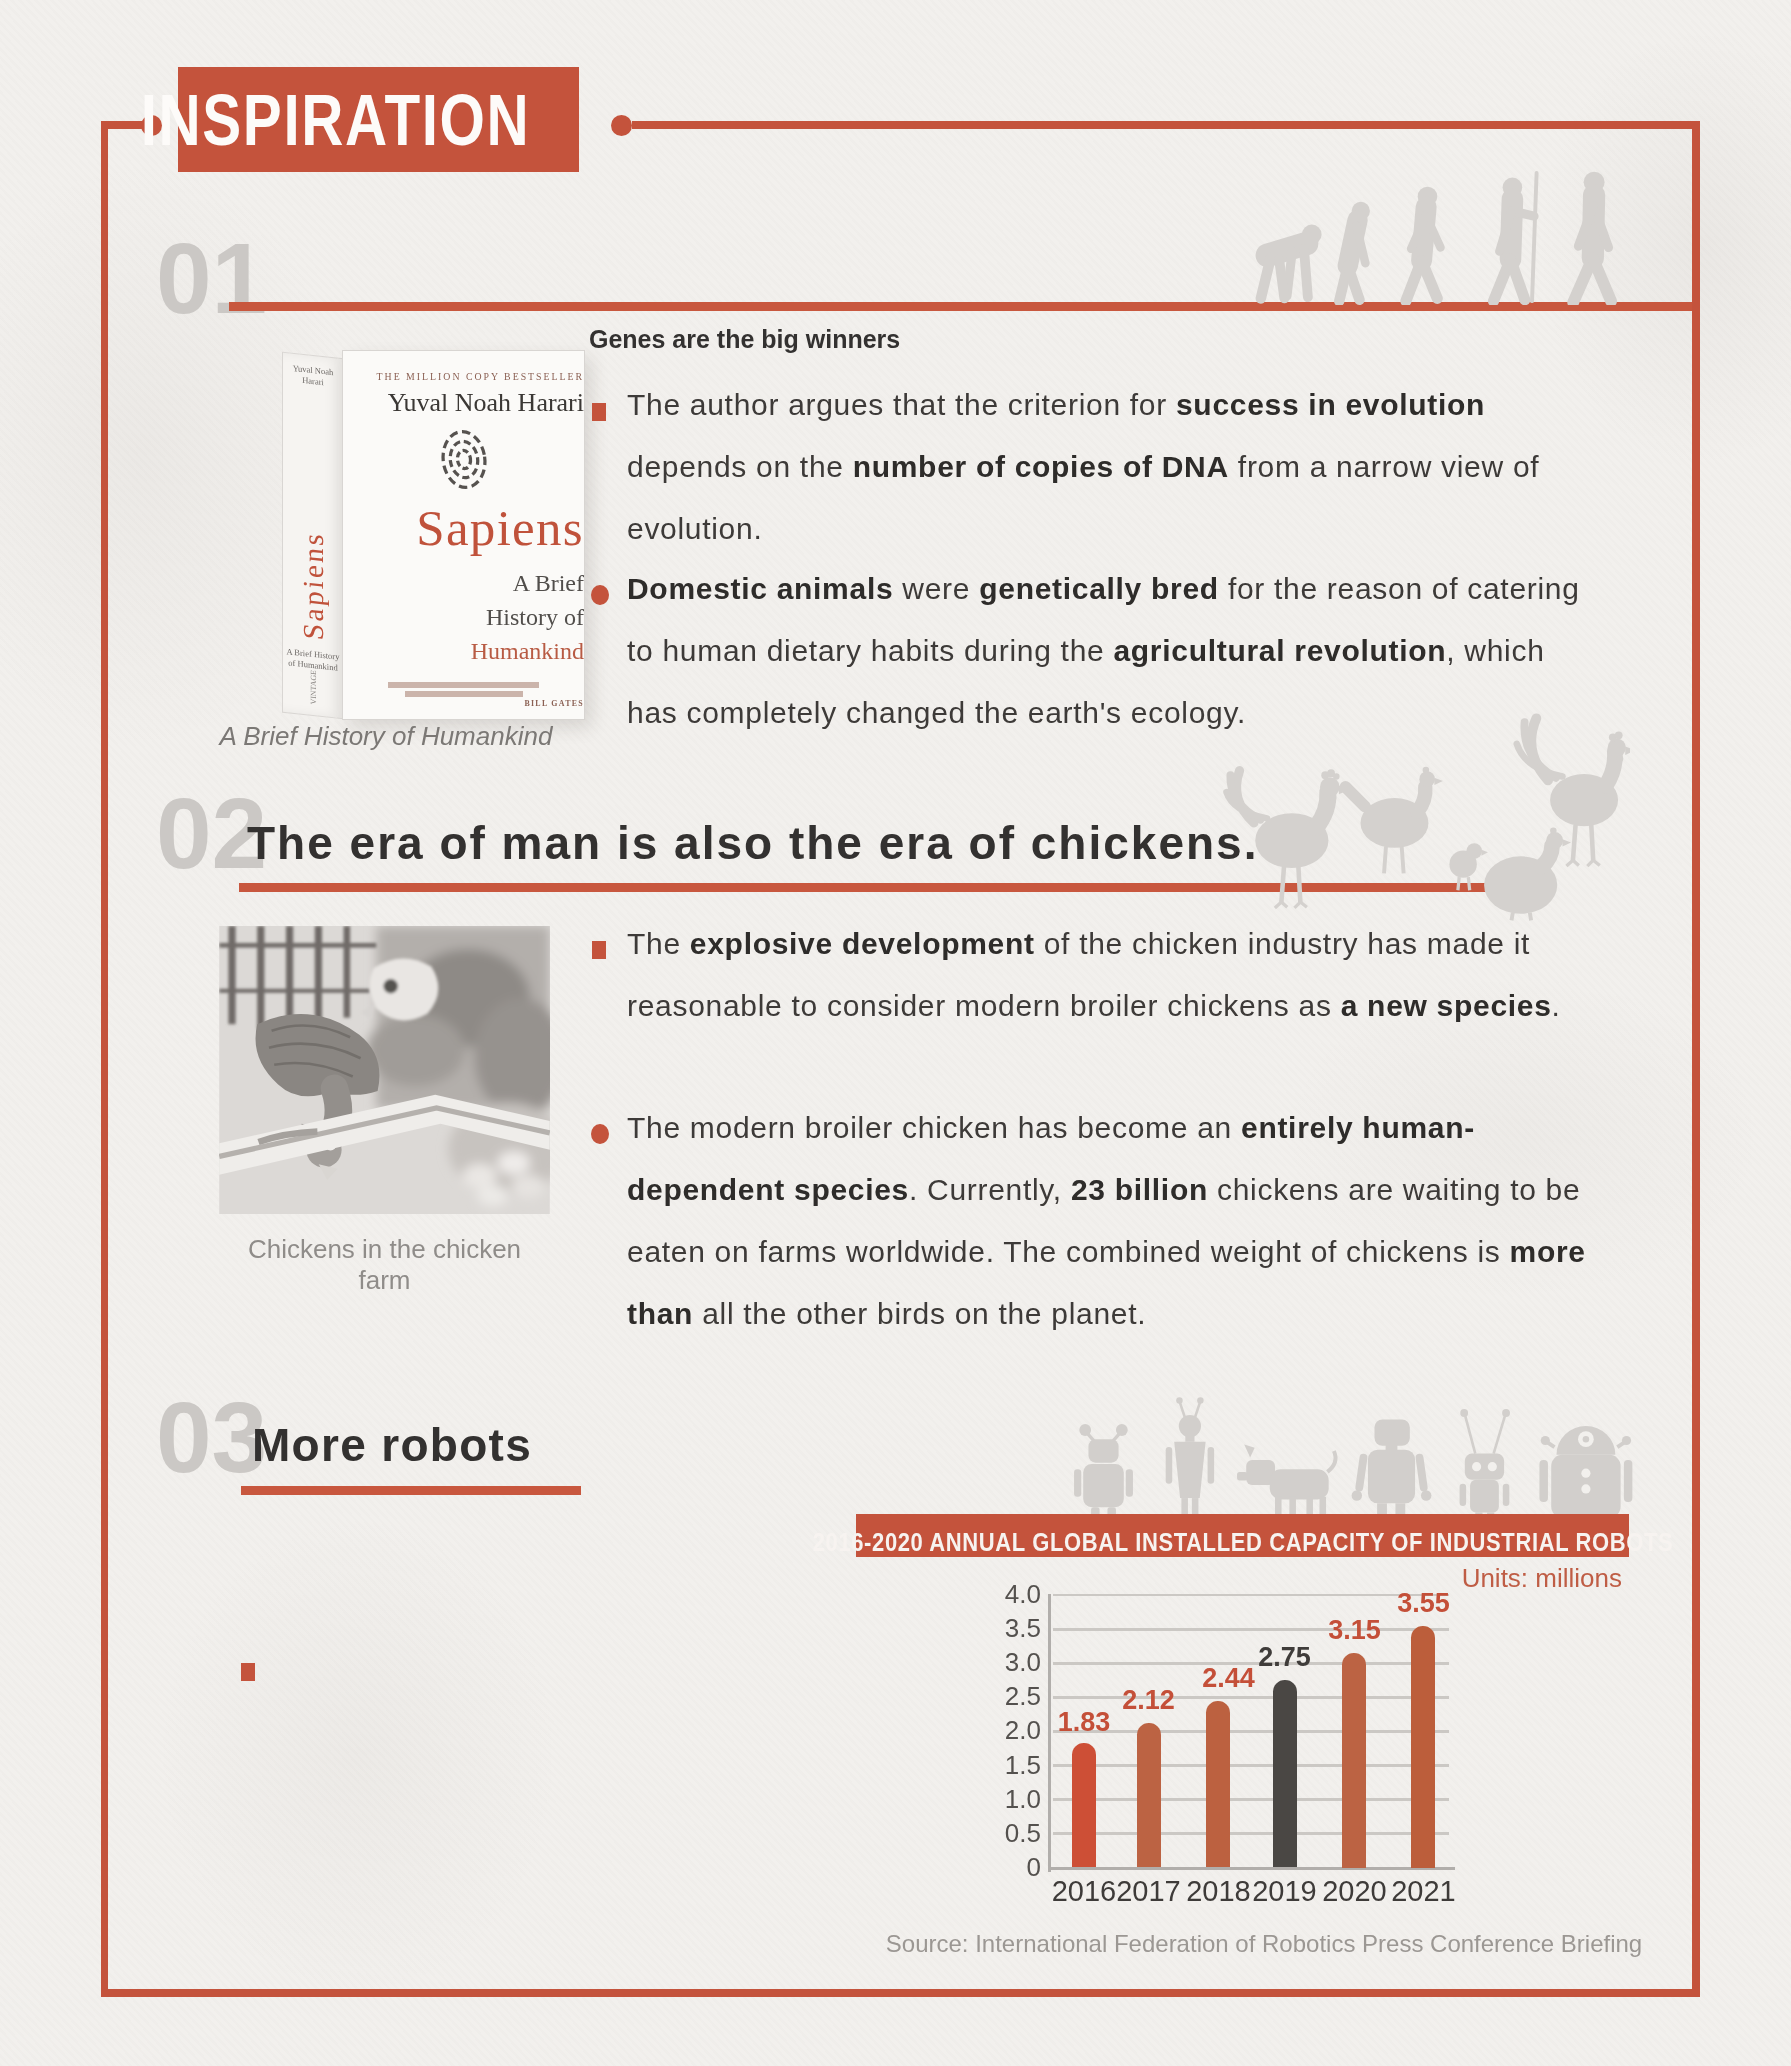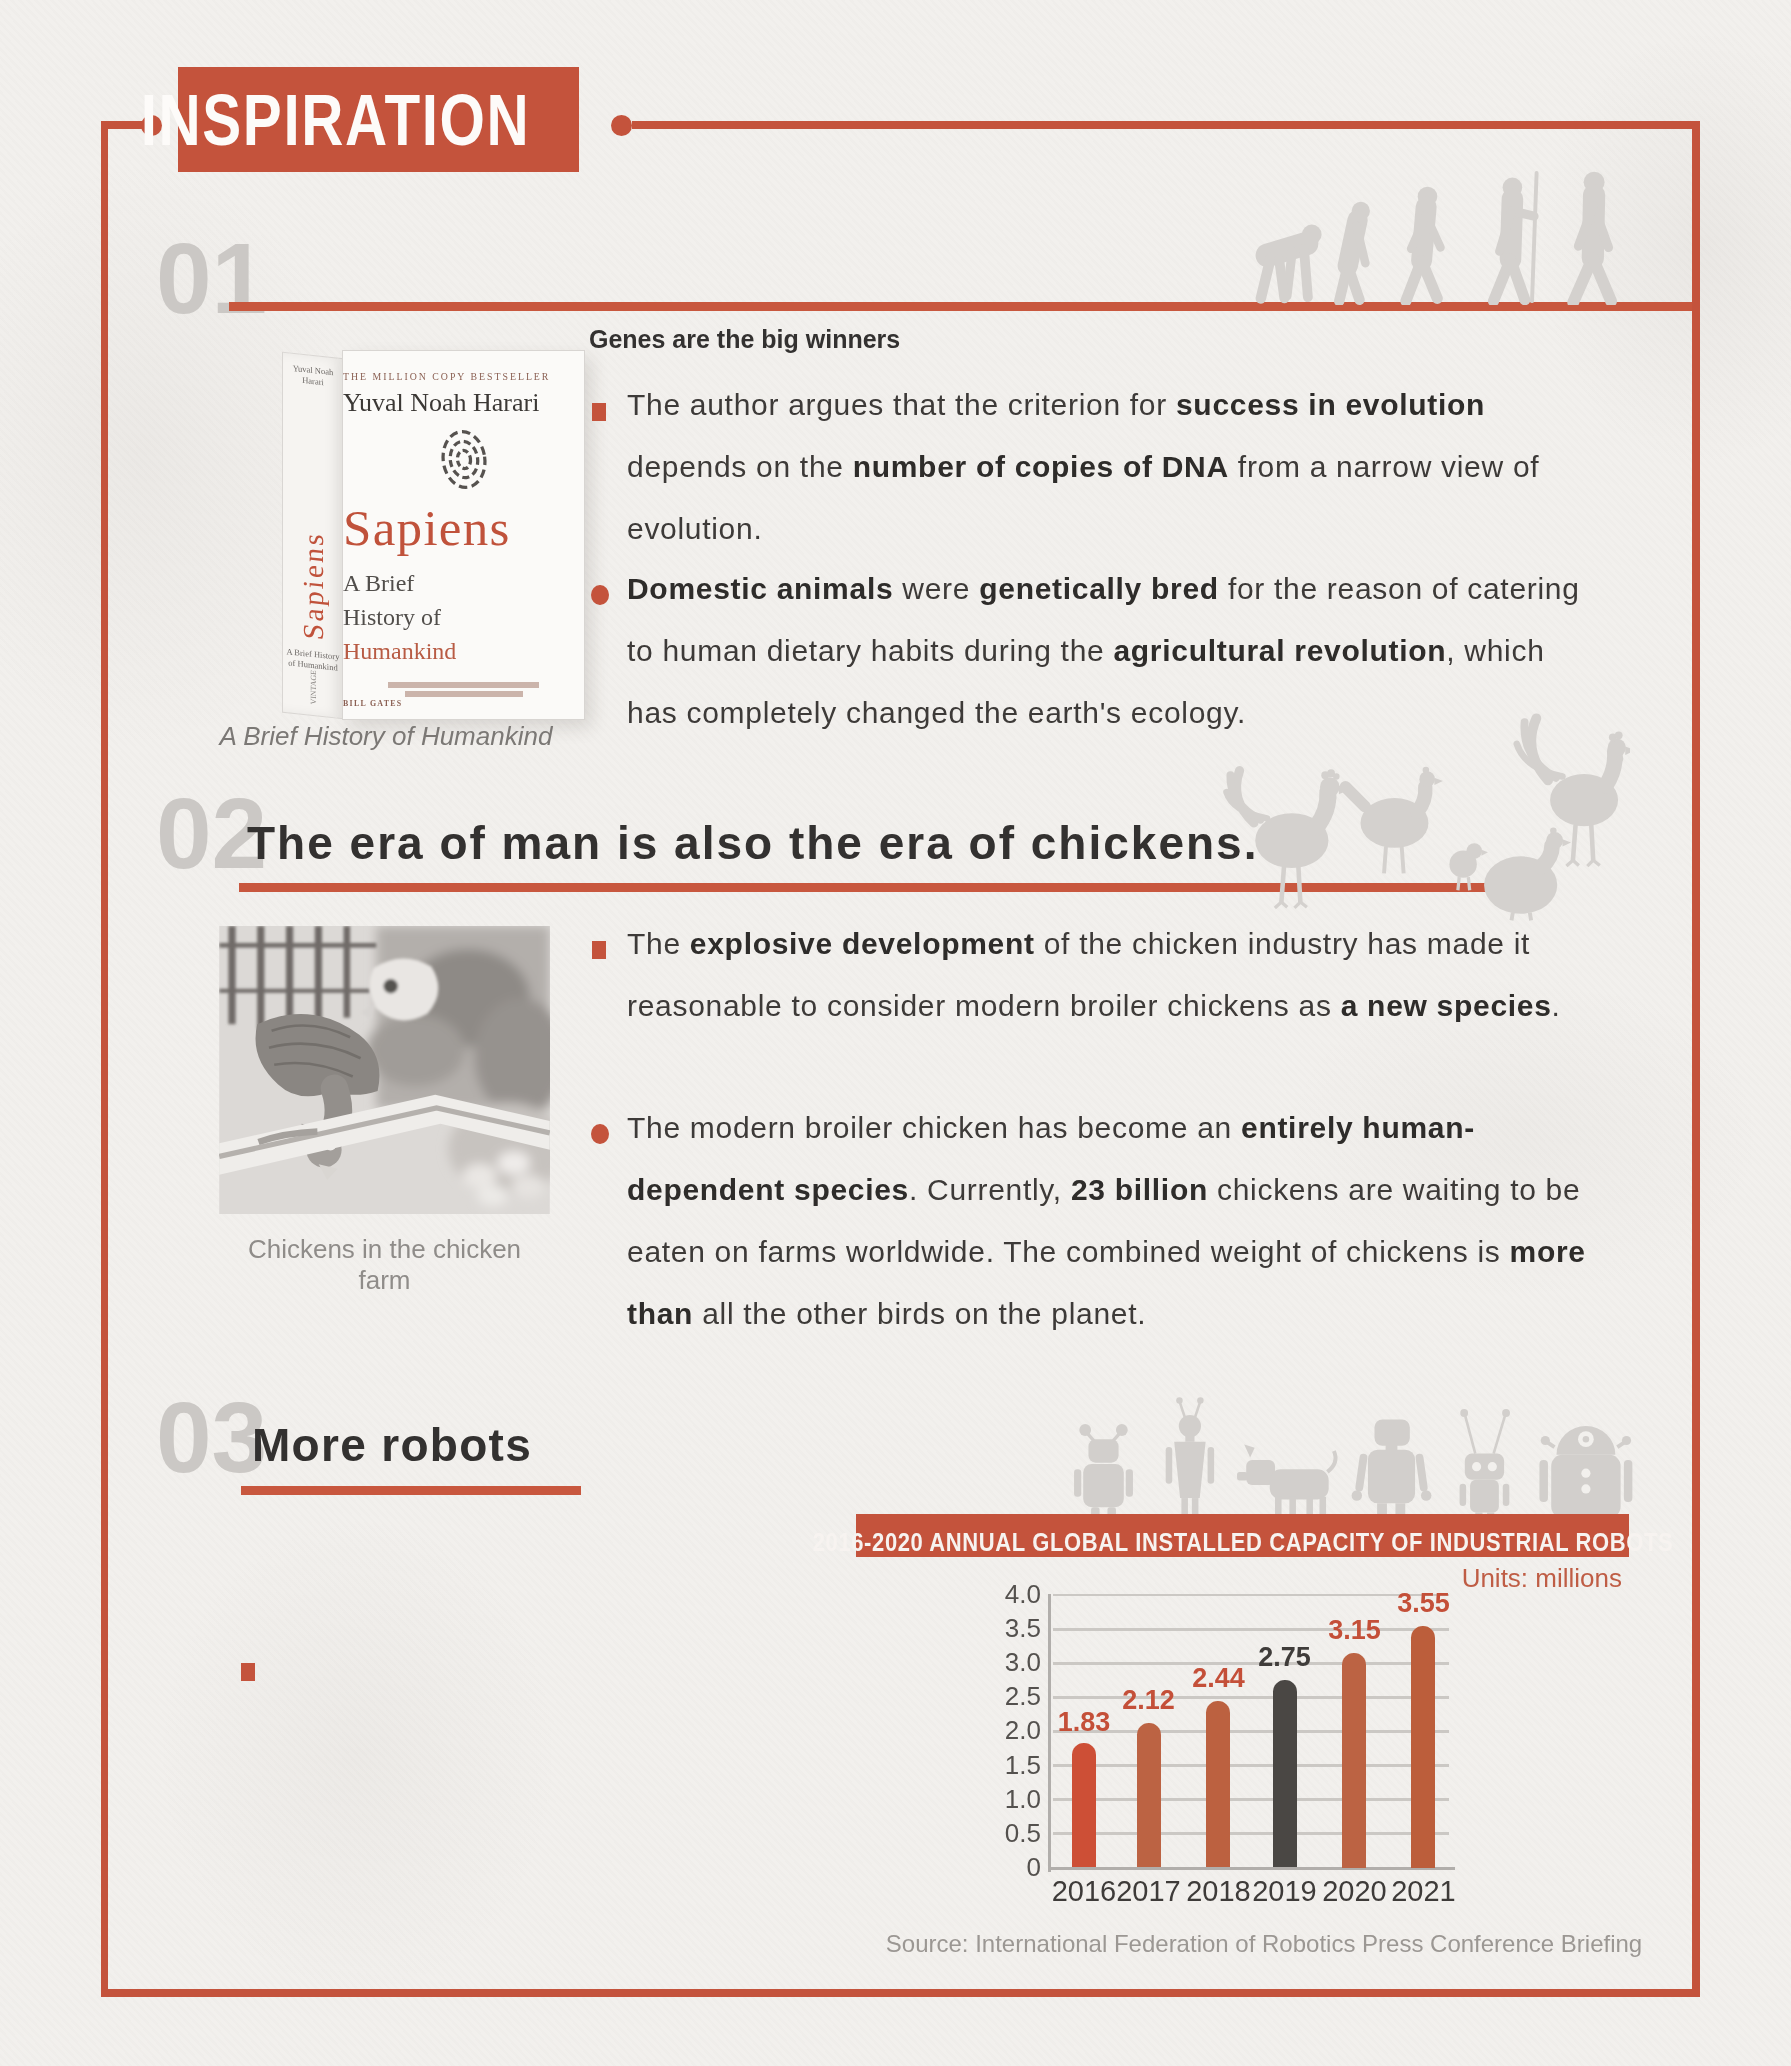--- a/index.html
+++ b/index.html
@@ -36,21 +36,21 @@
   .book{position:absolute;left:282px;top:350px;width:304px;height:376px;}
   .spine{position:absolute;left:0;top:5.2px;width:60px;height:359px;background:#f6f4f1;
     border:0.7px solid #d9d6d3;transform:skewY(6deg);box-shadow:inset -9.2px 0 11.8px rgba(0,0,0,.06);
     display:flex;flex-direction:column;align-items:center;font-family:"Liberation Serif",serif;}
   .spine .tiny{font-size:8.5px;color:#6b6764;line-height:10.5px;text-align:center;margin-top:9.2px;}
   .spine .vtitle{writing-mode:vertical-rl;transform:rotate(180deg);font-size:29px;color:#c0523b;
     letter-spacing:2.6px;margin-top:17px;flex:1;}
   .spine .vpub{writing-mode:vertical-rl;transform:rotate(180deg);font-size:7.9px;color:#8a8683;margin-bottom:10.5px;}
   .cover{position:absolute;left:60px;top:0;width:241px;height:368px;background:#fbfaf8;
     border:0.7px solid #d8d5d2;box-shadow:6.5px 7.9px 17px rgba(60,50,45,.14);
-    font-family:"Liberation Serif",serif;text-align:left;}
+    font-family:"Liberation Serif",serif;text-align:right;}
   .cover .tagline{margin-top:19.6px;font-size:9.8px;letter-spacing:2px;color:#8a5f52;}
   .cover .author{margin-top:6.5px;font-size:26px;color:#3b3835;}
   .cover .big-title{margin-top:6.5px;font-size:51px;color:#c0523b;letter-spacing:1.3px;}
   .cover .sub{font-size:24px;color:#514e4b;line-height:34px;}
   .cover .sub.red{color:#b85b44;}
   .cover .quote{margin-top:14.4px;font-size:7.2px;color:#a08078;line-height:9.8px;}
   .cover .quote-attr{margin-top:2.6px;font-size:7.9px;font-weight:700;color:#8a5f52;letter-spacing:1.3px;}
   
   .banner{position:absolute;left:856px;top:1514px;width:773px;height:43px;background:#c4533c;
     display:flex;align-items:flex-end;justify-content:center;white-space:nowrap;}
@@ -415,21 +415,21 @@
       <div class="gridline" style="top: 237px;"></div>
       <div class="ytick" style="top: 223px;">0.5</div>
       <div class="ytick" style="top: 257px;">0</div>
       <div class="bar" style="left: 19px; top: 148px; width: 23.6px; height: 124px; background: rgb(205, 79, 54);"></div>
       <div class="bar-value" style="left: -21.6px; top: 112px; color: rgb(196, 79, 56);">1.83</div>
       <div class="x-label" style="left: -21.6px;">2016</div>
       <div class="bar" style="left: 84px; top: 128px; width: 23.6px; height: 144px; background: rgb(188, 99, 67);"></div>
       <div class="bar-value" style="left: 43px; top: 90px; color: rgb(196, 79, 56);">2.12</div>
       <div class="x-label" style="left: 43px;">2017</div>
       <div class="bar" style="left: 153px; top: 106px; width: 23.6px; height: 166px; background: rgb(188, 97, 64);"></div>
-      <div class="bar-value" style="left: 113px; top: 68px; color: rgb(196, 79, 56);">2.44</div>
+      <div class="bar-value" style="left: 123px; top: 68px; color: rgb(196, 79, 56);">2.44</div>
       <div class="x-label" style="left: 113px;">2018</div>
       <div class="bar" style="left: 220px; top: 85px; width: 23.6px; height: 187px; background: rgb(74, 71, 68);"></div>
       <div class="bar-value" style="left: 179px; top: 47px; color: rgb(63, 60, 58);">2.75</div>
       <div class="x-label" style="left: 179px;">2019</div>
       <div class="bar" style="left: 289px; top: 58px; width: 23.6px; height: 215px; background: rgb(188, 99, 67);"></div>
       <div class="bar-value" style="left: 249px; top: 19.6px; color: rgb(196, 79, 56);">3.15</div>
       <div class="x-label" style="left: 249px;">2020</div>
       <div class="bar" style="left: 358px; top: 31px; width: 23.6px; height: 242px; background: rgb(188, 94, 59);"></div>
       <div class="bar-value" style="left: 318px; top: -7.2px; color: rgb(196, 79, 56);">3.55</div>
       <div class="x-label" style="left: 318px;">2021</div>

